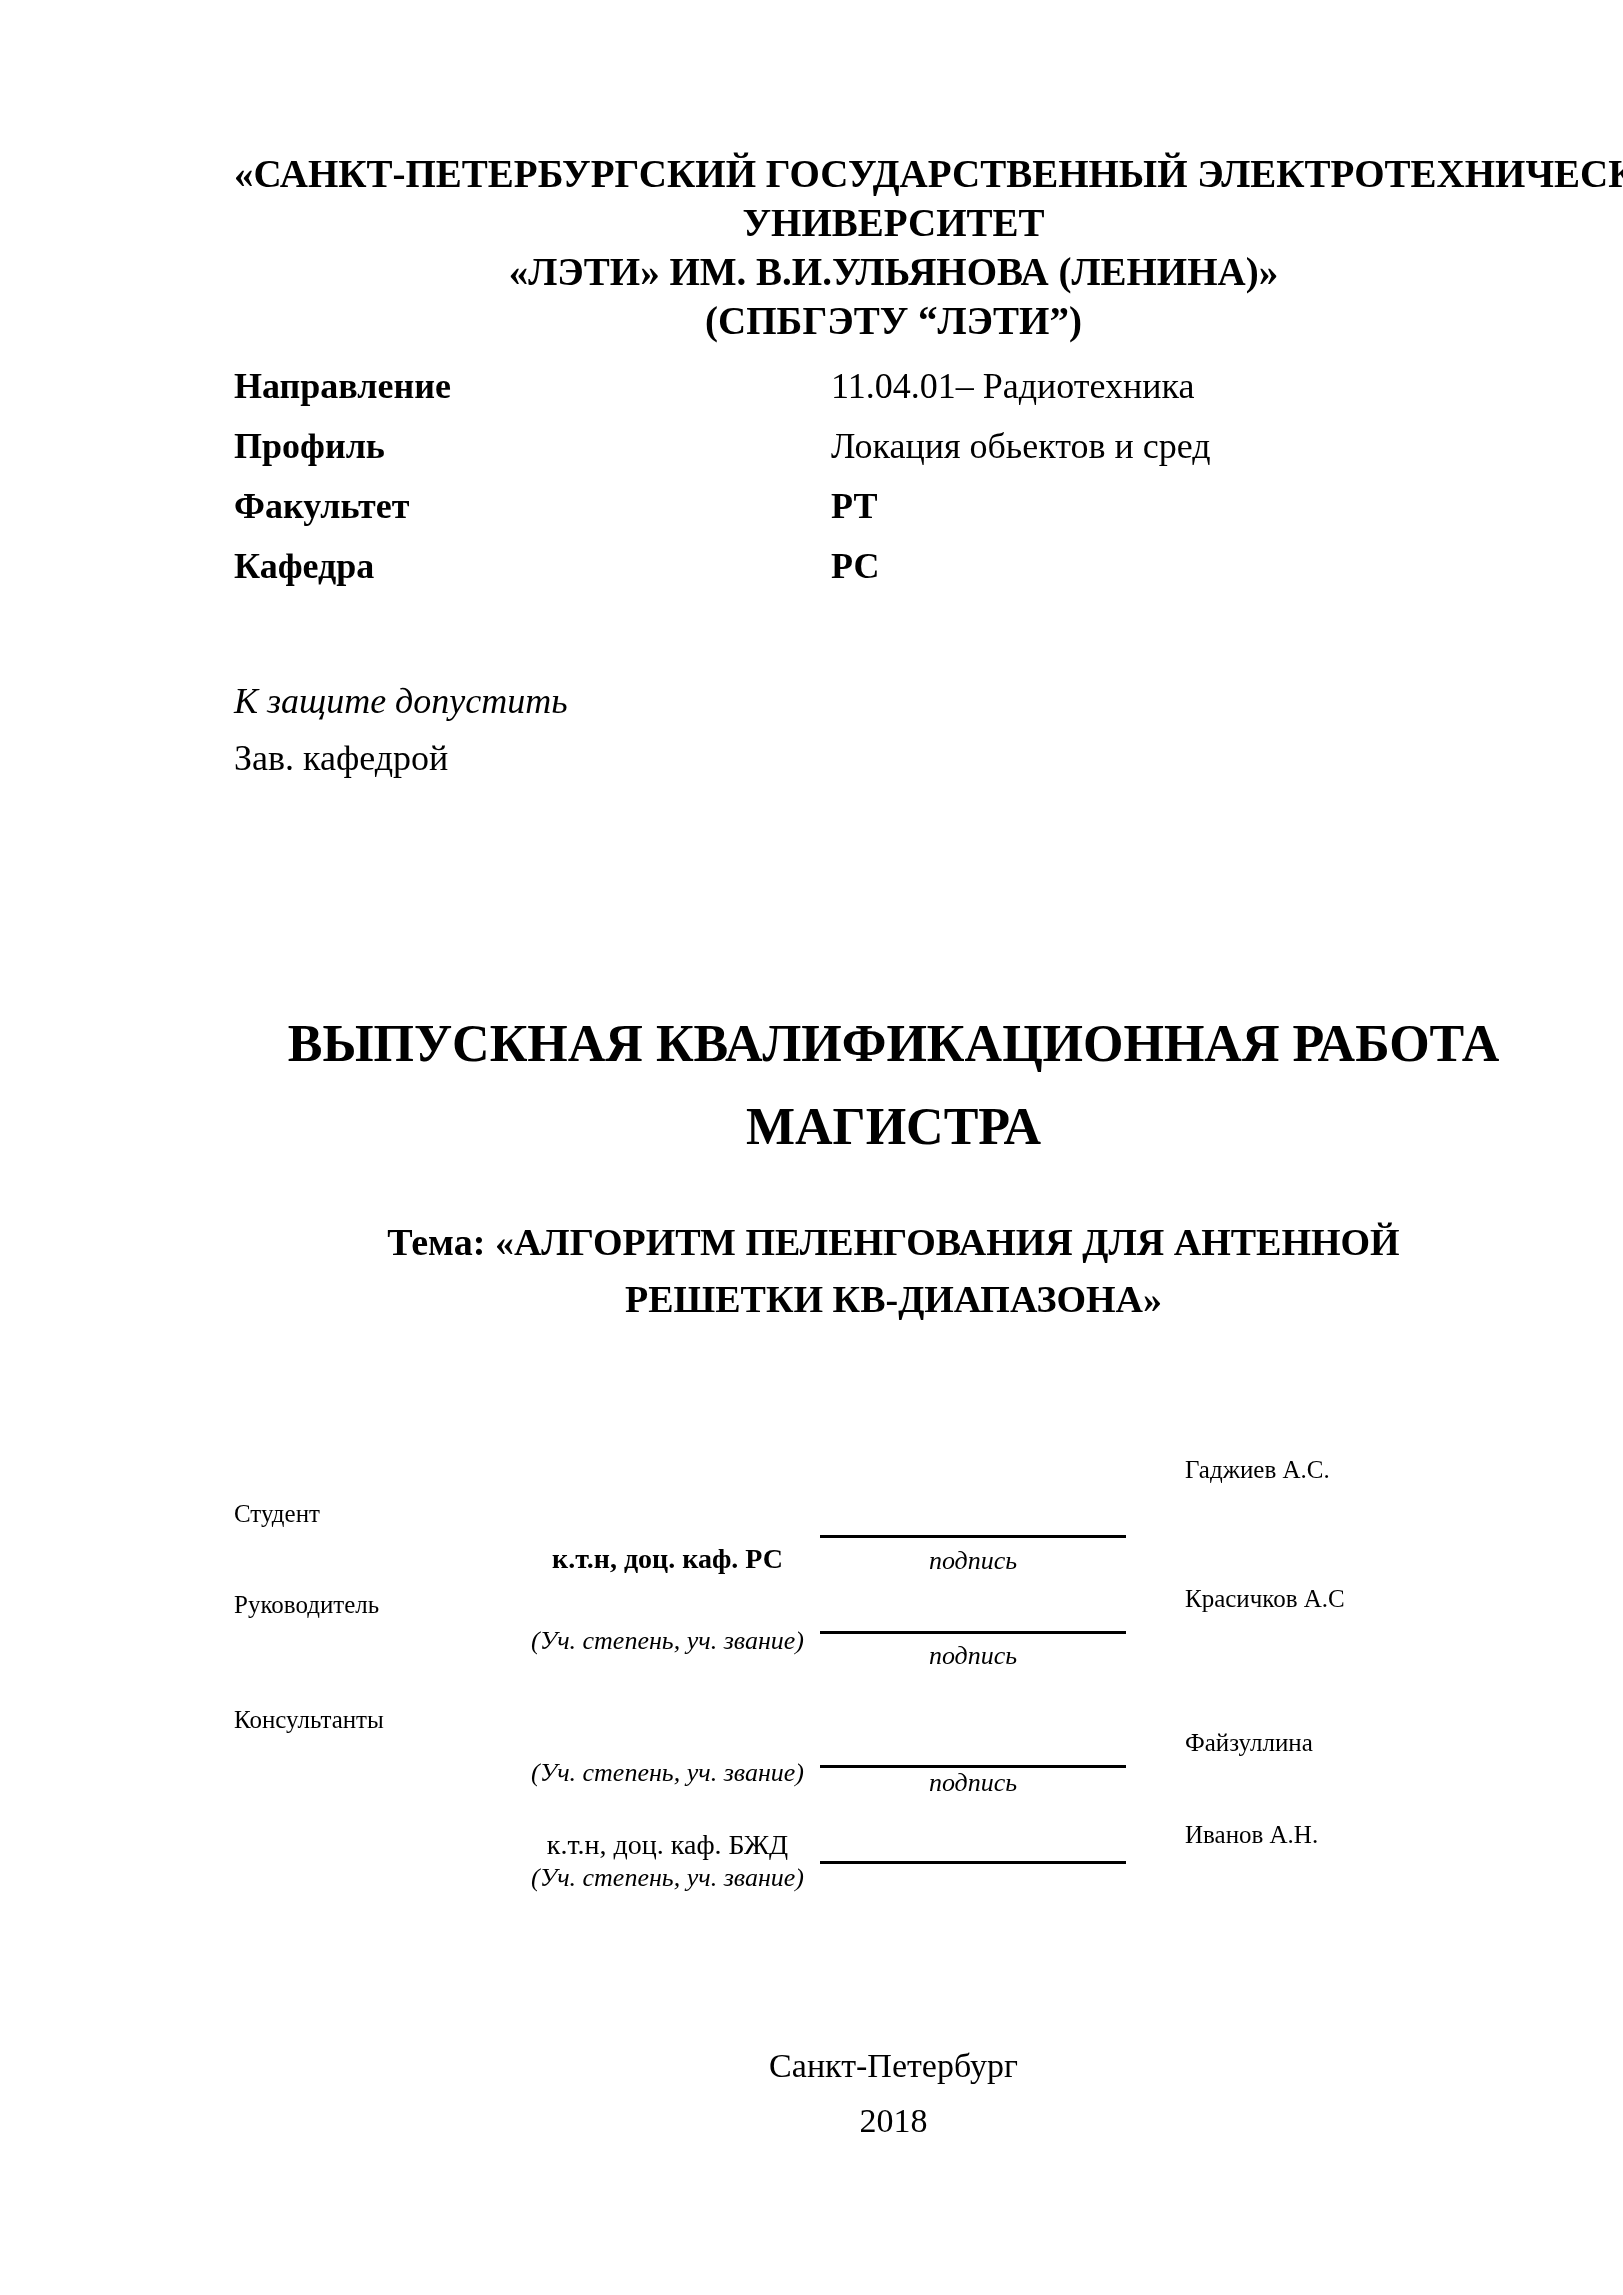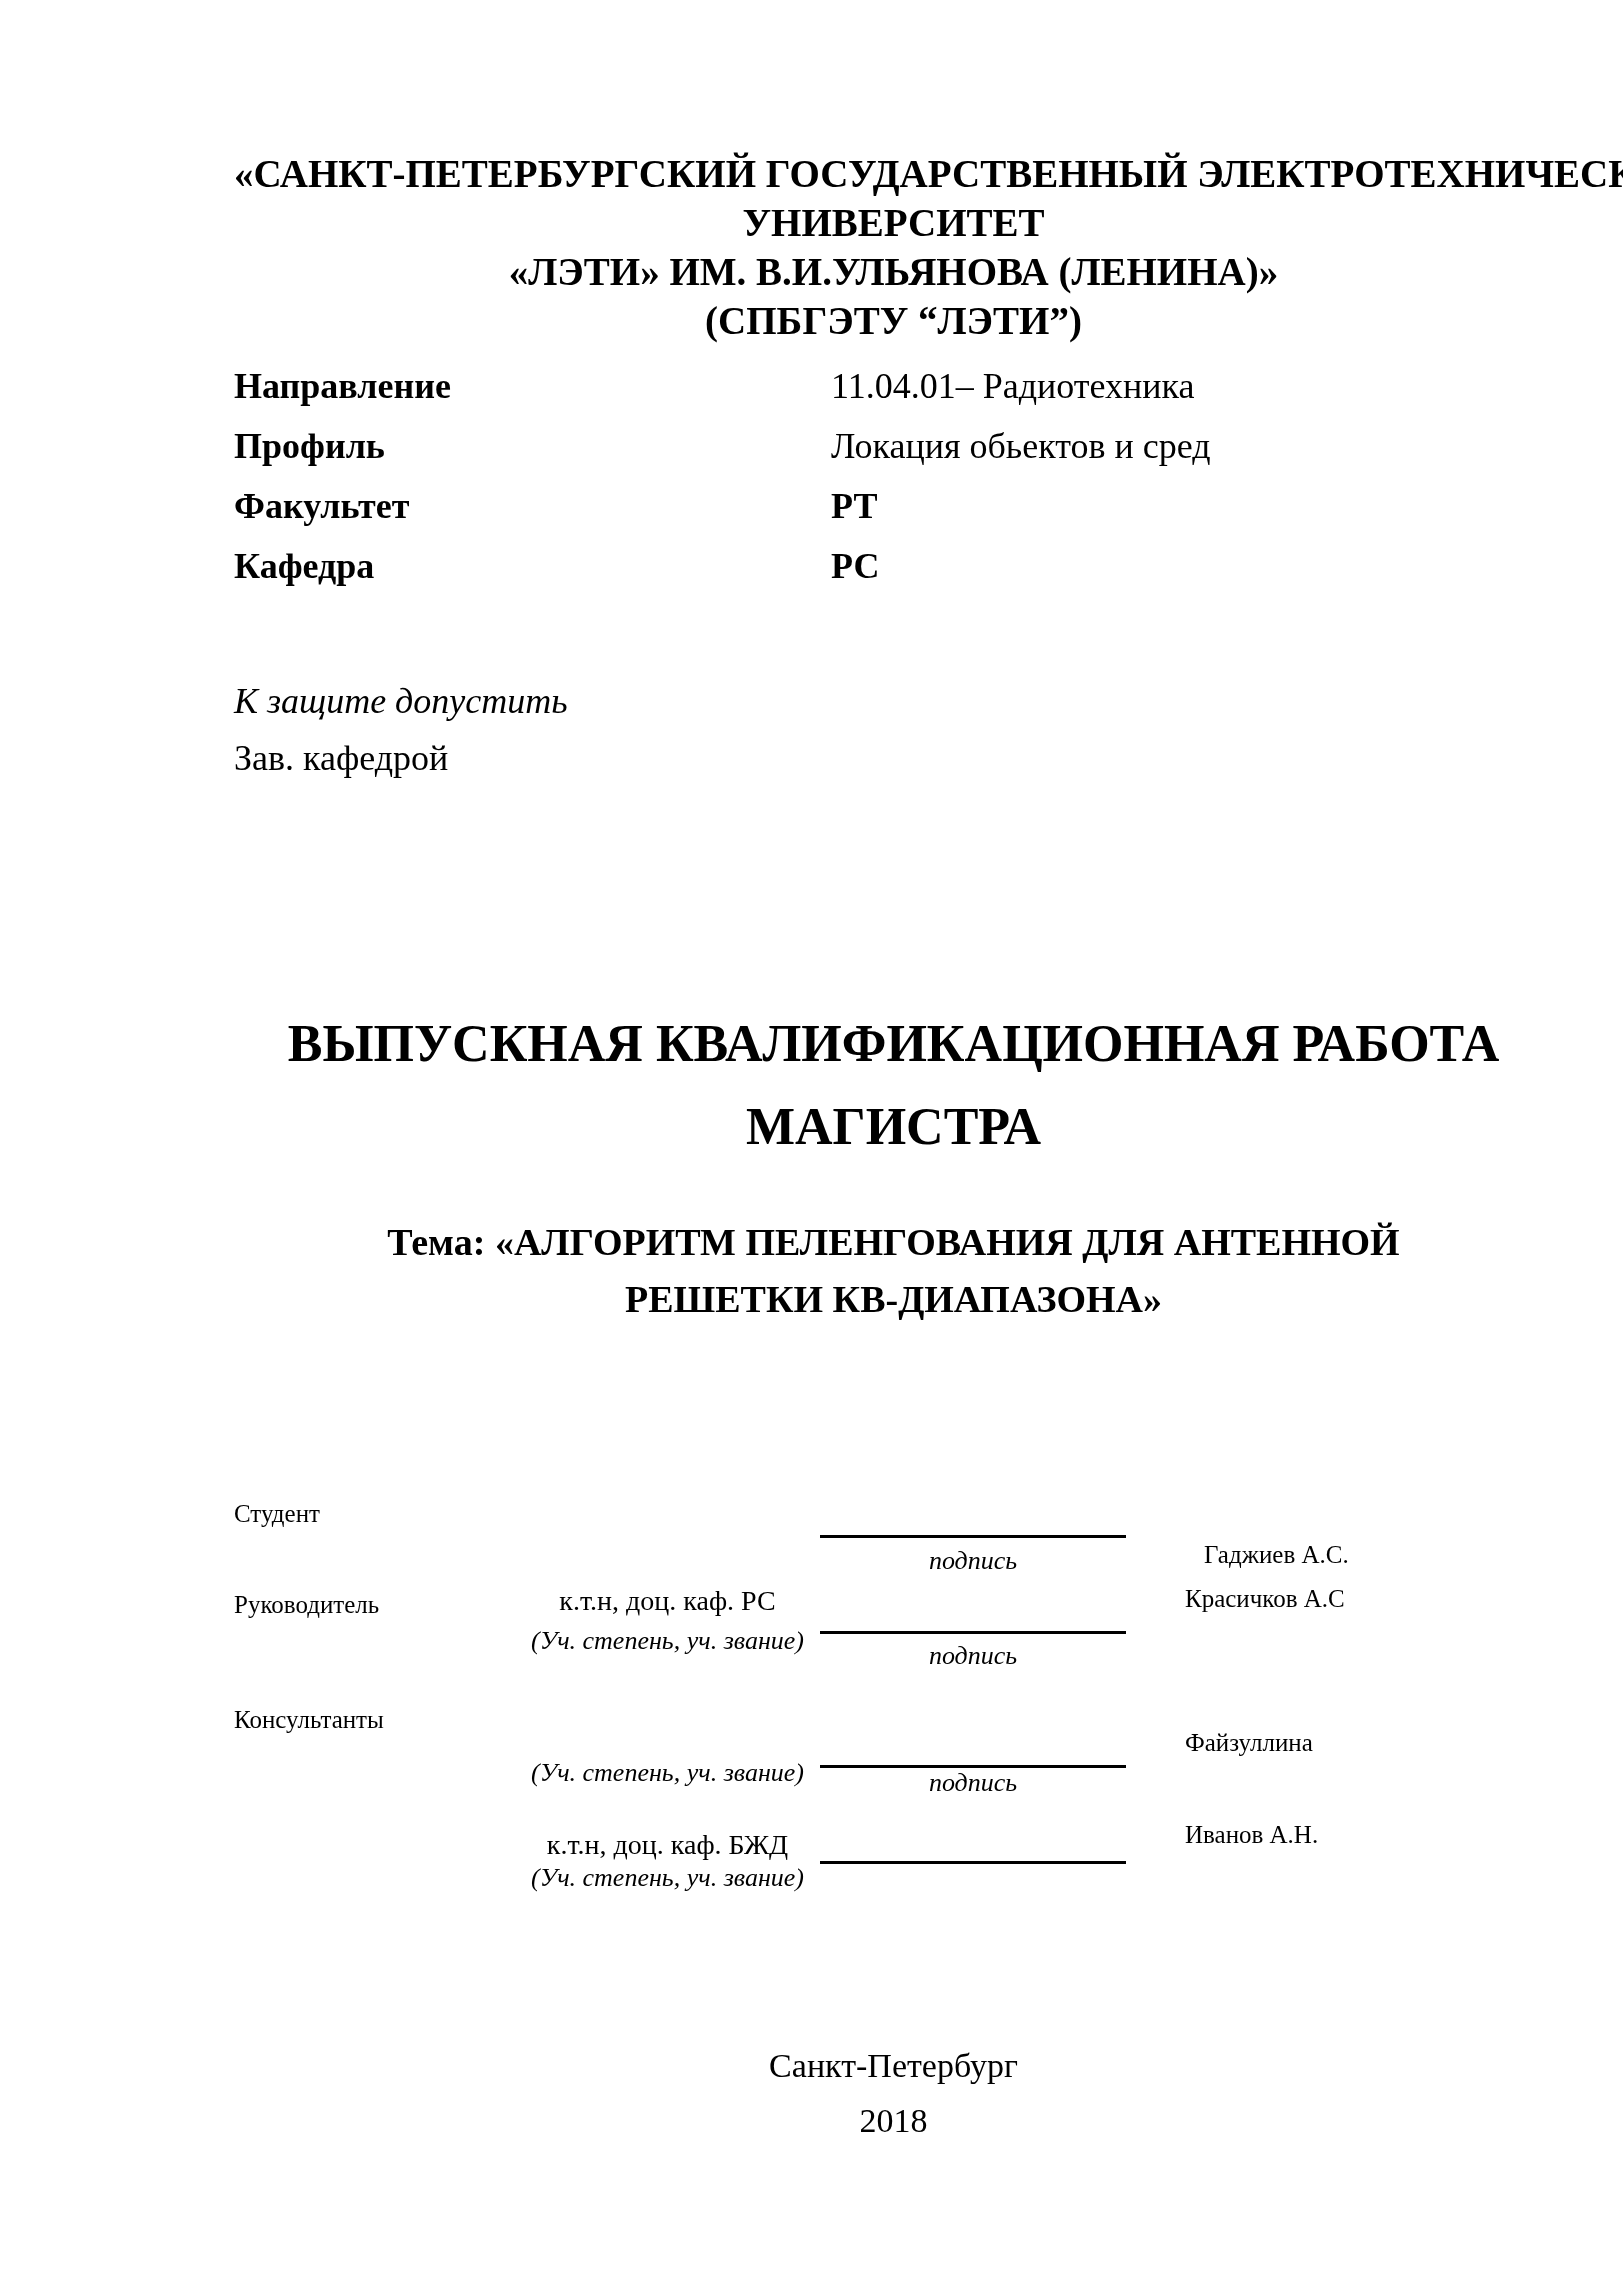--- a/index.html
+++ b/index.html
@@ -83,24 +83,24 @@
   </div>
 
   <div class="abs centerbox theme">
     <div class="nowrap">Тема: «АЛГОРИТМ ПЕЛЕНГОВАНИЯ ДЛЯ АНТЕННОЙ</div>
     <div class="nowrap">РЕШЕТКИ КВ-ДИАПАЗОНА»</div>
   </div>
 
   <div class="abs sig-role" style="top:1500px;">Студент</div>
   <div class="abs sig-line" style="top:1535px;"></div>
   <div class="abs sig-signcap sig-caption" style="top:1547px;">подпись</div>
-  <div class="abs sig-name" style="top:1541px;margin-left:19px;">Гаджиев А.С.</div>
+  <div class="abs sig-name" style="top:1456px;">Гаджиев А.С.</div>
 
   <div class="abs sig-role" style="top:1591px;">Руководитель</div>
-  <div class="abs sig-degree nowrap" style="top:1586px;">к.т.н, доц. каф. РС</div>
+  <div class="abs sig-degree nowrap" style="top:1544px;font-weight:bold;">к.т.н, доц. каф. РС</div>
   <div class="abs sig-line" style="top:1631px;"></div>
   <div class="abs sig-capcol sig-caption nowrap" style="top:1627px;">(Уч. степень, уч. звание)</div>
   <div class="abs sig-signcap sig-caption" style="top:1642px;">подпись</div>
   <div class="abs sig-name" style="top:1585px;">Красичков А.С</div>
 
   <div class="abs sig-role" style="top:1706px;">Консультанты</div>
   <div class="abs sig-line" style="top:1765px;"></div>
   <div class="abs sig-capcol sig-caption nowrap" style="top:1759px;">(Уч. степень, уч. звание)</div>
   <div class="abs sig-signcap sig-caption" style="top:1769px;">подпись</div>
   <div class="abs sig-name" style="top:1729px;">Файзуллина</div>

